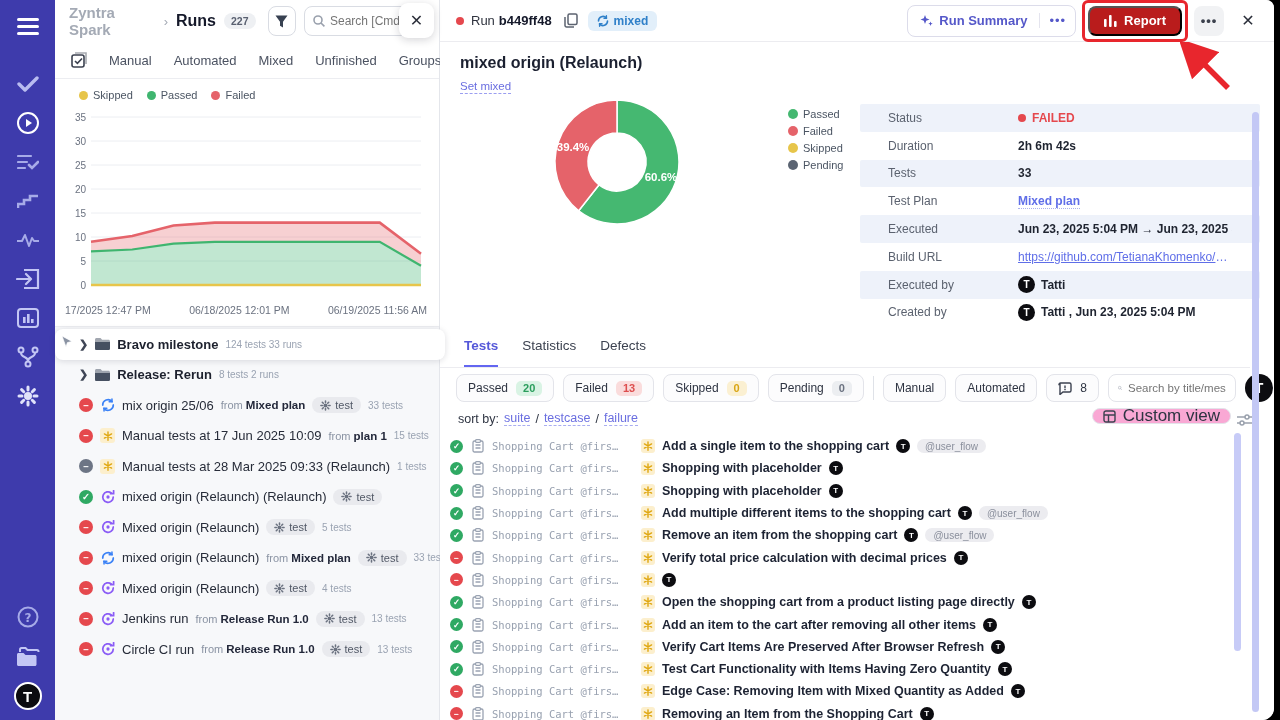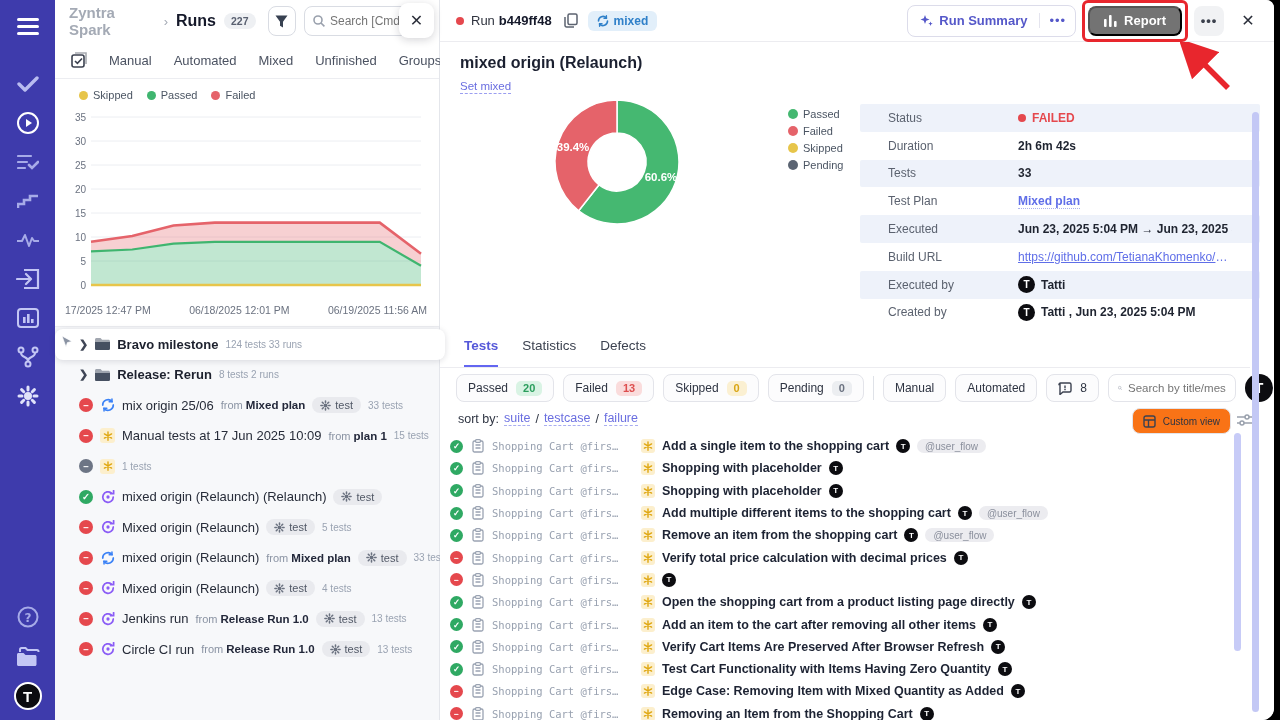--- a/index.html
+++ b/index.html
@@ -73,21 +73,21 @@
   .copy-btn { margin:0 10px 0 12px; display:flex; }
   .mixed-badge { display:inline-flex; align-items:center; gap:5px; background:#e2effa; color:#2f80c9;
     font-size:12px; font-weight:600; border-radius:6px; padding:3px 9px; }
   .rp-header-right { margin-left:auto; display:flex; align-items:center; gap:6px; }
   .summary-btn { display:flex; align-items:center; border:1px solid #dcdcea; border-radius:8px; overflow:hidden;
     background:#fff; height:32px; }
   .summary-main { display:flex; align-items:center; gap:6px; padding:0 12px; color:#5558c9; font-size:13px;
     font-weight:600; }
   .summary-more { border-left:1px solid #e4e4ee; padding:0 9px; color:#5558c9; font-size:13px; letter-spacing:1px; }
   .report-annotation { border:3px solid #e8262d; border-radius:6px; padding:3px; }
-  .report-btn { display:flex; align-items:center; gap:7px; background:#737373; color:#fff; border-radius:8px;
+  .report-btn { display:flex; align-items:center; gap:7px; background:#b91c1c; color:#fff; border-radius:8px;
     height:30px; padding:0 14px; font-size:13px; font-weight:600; }
   .more-btn { background:#f1f2f4; border-radius:8px; width:30px; height:30px; display:flex; align-items:center;
     justify-content:center; color:#3c414d; letter-spacing:1px; font-size:13px; font-weight:700; }
   .close-x { width:28px; height:28px; display:flex; align-items:center; justify-content:center; font-size:16px;
     color:#2b2f3a; margin-left:4px; }
   .arrow-svg { position:absolute; right:38px; top:42px; z-index:6; }
   .rp-title { position:absolute; left:20px; top:54px; font-size:16px; font-weight:700; color:#1b2030; }
   .set-labels { position:absolute; left:20px; top:80px; font-size:11.5px; color:#6a6ee0;
     border-bottom:1px dashed #9b9ef0; padding-bottom:1px; }
   .donut-wrap { position:absolute; left:102px; top:87px; }
@@ -118,22 +118,22 @@
   .f-search { display:flex; align-items:center; gap:6px; border:1px solid #e3e4ea; border-radius:8px; height:28px;
     padding:0 9px; width:128px; background:#fff; }
   .f-search input { border:none; outline:none; font-size:11.5px; width:98px; color:#333; background:transparent;
     font-family:"Liberation Sans",sans-serif; }
   .big-av { width:28px; height:28px; border-radius:50%; background:#0c0c10; color:#fff; font-weight:bold;
     font-size:14px; display:flex; align-items:center; justify-content:center; }
   .sort-row { position:absolute; left:18px; top:411px; font-size:12.5px; color:#2e3442; display:flex; gap:5px;
     align-items:center; }
   .sort-link { color:#6a6ee0; border-bottom:1px dashed #a9adf1; }
   .cv-btn { position:absolute; right:43px; top:408px; display:flex; align-items:center; gap:7px;
-    border:1px solid #e3e4ea; background:#f97316; border-radius:8px; height:26px; padding:0 10px;
-    font-size:10px; color:#2e3442; }
+    border:1px solid #e3e4ea; background:#f9a8d4; border-radius:8px; height:16px; padding:0 10px;
+    font-size:17px; color:#2e3442; }
   .sliders { position:absolute; right:22px; top:413px; }
   .tests-list { position:absolute; left:10px; top:435px; right:30px; }
   .t-row { height:22.3px; display:flex; align-items:center; gap:7px; }
   .t-st { width:13px; height:13px; border-radius:50%; color:#fff; font-size:8.5px; display:inline-flex;
     align-items:center; justify-content:center; font-weight:bold; flex-shrink:0; }
   .t-suite { font-family:"DejaVu Sans Mono", monospace; font-size:10.5px; color:#98a1b0; width:142px;
     flex-shrink:0; white-space:nowrap; overflow:hidden; }
   .t-title { font-size:12.5px; color:#1d2333; font-weight:600; white-space:nowrap; }
   .t-av { width:14px; height:14px; border-radius:50%; background:#0c0c10; color:#fff; font-size:8px;
     font-weight:bold; display:inline-flex; align-items:center; justify-content:center; flex-shrink:0; }
@@ -378,20 +378,21 @@
         </div>
         <div class="run-row">
           <span class="st-ic st-gray">−</span>
           <span class="ti burst-bg">
             <svg width="10" height="10" viewBox="0 0 12 12">
               <g stroke="#dfa712" stroke-width="1.7" stroke-linecap="round">
                 <path d="M6 1v10M1.7 3.5l8.6 5M10.3 3.5l-8.6 5"></path>
               </g>
             </svg>
           </span>
+          <span class="run-name">Manual tests at 28 Mar 2025 09:33 (Relaunch)</span>
           <span class="run-meta">1 tests</span>
         </div>
         <div class="run-row">
           <span class="st-ic st-pass">✓</span>
           <span class="ti">
             <svg width="14" height="14" viewBox="0 0 12 12">
               <g stroke="#8b5cf6" stroke-width="1.5" fill="none" stroke-linecap="round">
                 <path d="M10.5 6a4.5 4.5 0 1 1-1.7-3.5"></path>
                 <path d="M10.8 .6v2.6H8.2"></path>
               </g>

